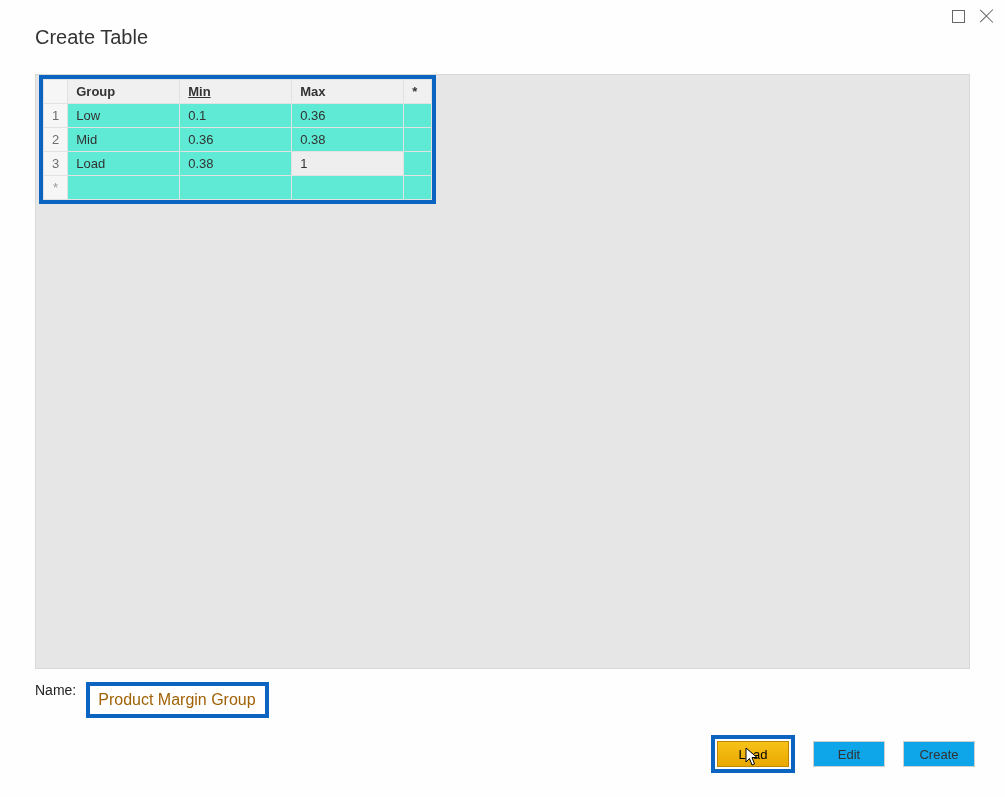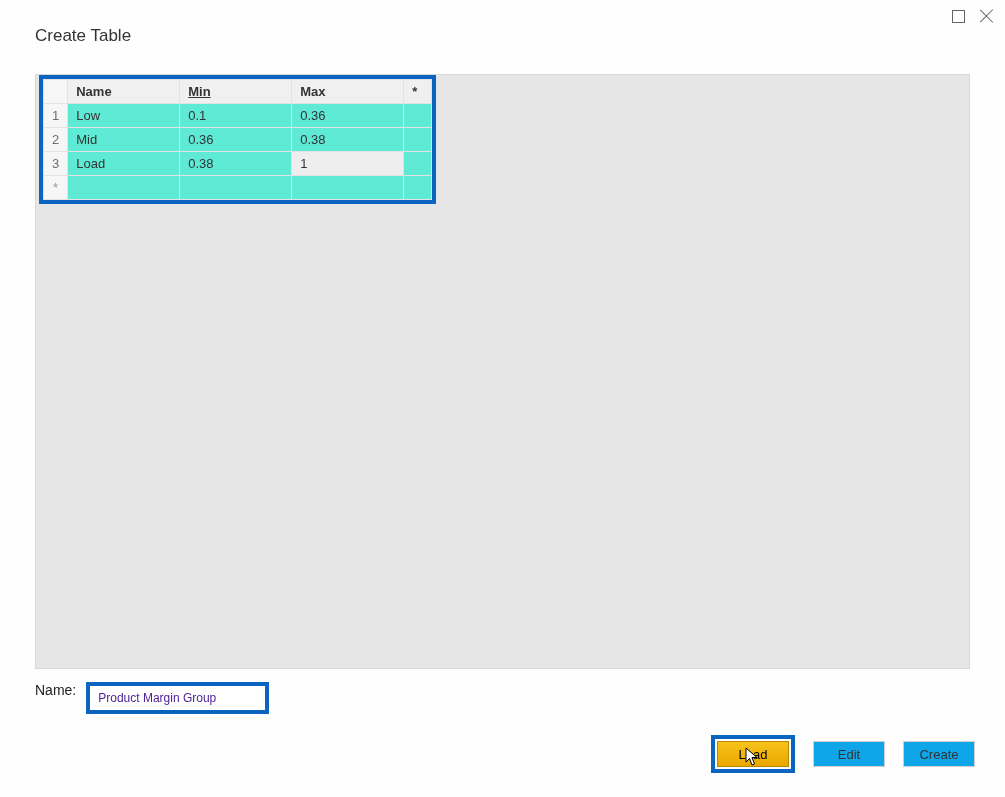--- a/index.html
+++ b/index.html
@@ -7,39 +7,39 @@
 
     .window { width: 1005px; height: 797px; position: relative; }
 
     .titlebar-controls { position: absolute; top: 8px; right: 10px; display: flex; gap: 14px; align-items: center; }
     .maximize-box { width: 13px; height: 13px; border: 1.3px solid #666; }
     .close-x { width: 16px; height: 16px; position: relative; }
     .close-x::before, .close-x::after { content: ""; position: absolute; left: 7px; top: -1px; width: 1.4px; height: 18px; background: #666; }
     .close-x::before { transform: rotate(45deg); }
     .close-x::after { transform: rotate(-45deg); }
 
-    .title { position: absolute; left: 35px; top: 26px; font-size: 17px; font-weight: 300; color: #333; }
+    .title { position: absolute; left: 35px; top: 26px; font-size: 20px; font-weight: 300; color: #333; }
 
     .canvas { position: absolute; left: 35px; top: 74px; width: 935px; height: 595px; background: #e6e6e6; border: 1px solid #d9d9d9; }
 
     .grid-wrap { position: absolute; left: 3px; top: 0px; border: 4px solid #0b64c0; background: #fff; }
     .grid { border-collapse: collapse; font-size: 13px; color: #333; }
     .grid th, .grid td { border: 1px solid #e2e2e2; padding: 4px 8px; text-align: left; height: 24px; background: #5eead4; }
     .grid th { background: #f0f0f0; font-weight: 600; color: #333; }
     .grid .rownum { width: 24px; text-align: center; color: #6e6e6e; background: #f6f6f6; }
     .col-group { width: 112px; }
     .col-min   { width: 112px; text-decoration: underline; }
     .col-max   { width: 112px; }
     .col-add   { width: 28px; text-align: center; color: #888; }
     .grid .cell-sel { background: #eeeeee; }
     .grid .empty-star { color: #999; text-align: center; }
 
     .name-row { position: absolute; left: 35px; top: 682px; display: flex; align-items: flex-start; gap: 10px; font-size: 14px; color: #222; }
     .name-box { border: 4px solid #0b64c0; padding: 0; }
-    .name-input { font-family: inherit; font-size: 12px; padding: 5px 8px; width: 175px; border: none; outline: none; color: #4c1d95; background: #fff; }
+    .name-input { font-family: inherit; font-size: 16px; padding: 5px 8px; width: 175px; border: none; outline: none; color: #a16207; background: #fff; }
 
     .buttons { position: absolute; right: 30px; top: 735px; display: flex; align-items: center; gap: 18px; }
     .btn { width: 72px; height: 26px; font-size: 13px; border: 1px solid #cfcfcf; background: #0ea5e9; color: #333; cursor: pointer; font-family: inherit; }
     .load-wrap { border: 4px solid #0b64c0; padding: 2px; position: relative; }
     .btn-load { width: 72px; height: 26px; font-size: 13px; border: 1px solid #b88600; background: #f0b400; background: linear-gradient(#f7c21a, #e9a800); color: #000; cursor: pointer; font-family: inherit; }
 
     .cursor { position: absolute; width: 16px; height: 20px; pointer-events: none; }
   </style>
 </head>
 <body>
@@ -52,21 +52,21 @@
   </div>
 
   <div class="title">Create Table</div>
 
   <div class="canvas">
     <div class="grid-wrap">
       <table class="grid">
         <thead>
           <tr>
             <th class="rownum"></th>
-            <th class="col-group">Name</th>
+            <th class="col-group">Group</th>
             <th class="col-min">Min</th>
             <th class="col-max">Max</th>
             <th class="col-add">*</th>
           </tr>
         </thead>
         <tbody>
           <tr>
             <td class="rownum">1</td>
             <td>Low</td>
             <td>0.1</td>

